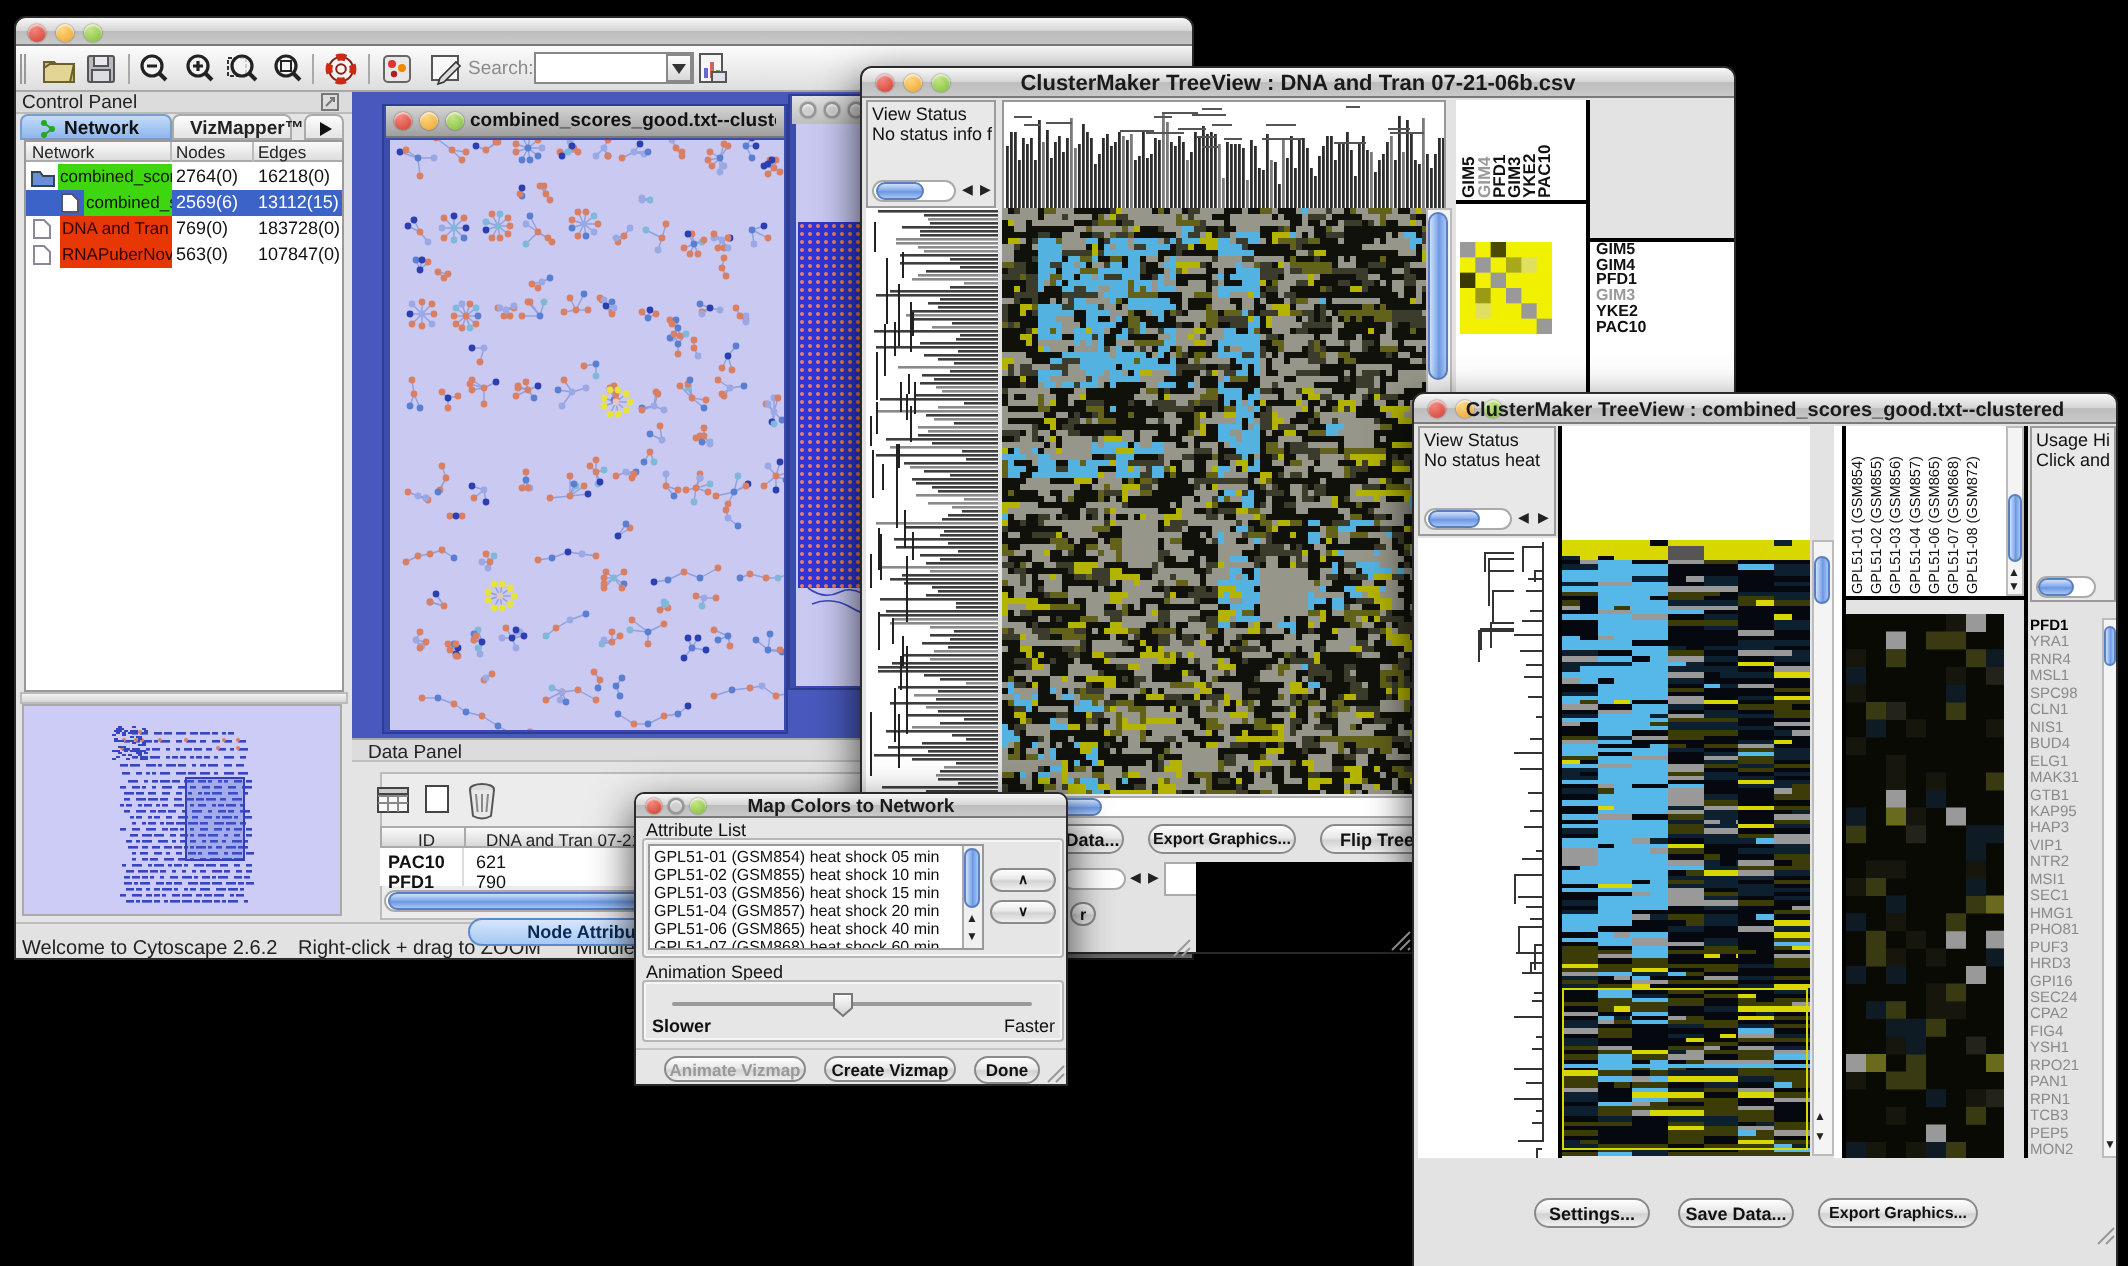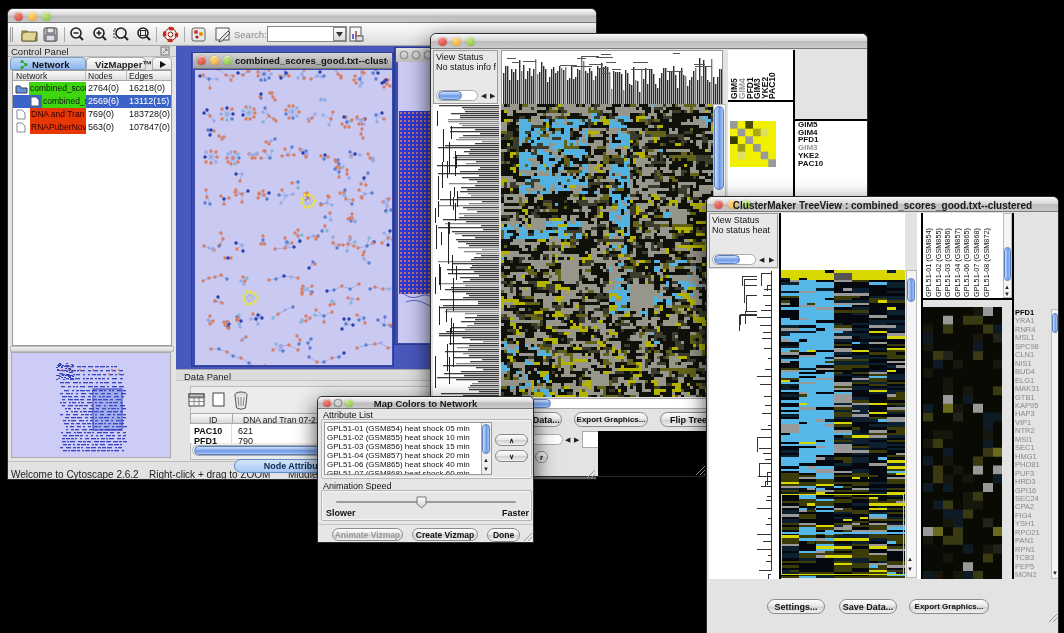--- a/index.html
+++ b/index.html
@@ -1641,20 +1641,21 @@
 
     <div class="abs" style="left:58px;top:90px;width:160px;height:14px;background:linear-gradient(#d6e6fb,#a7c8f5);border:1px solid #5a8ad0;border-radius:7px;text-align:center;font-size:9px;font-weight:bold;color:#0a2a55;line-height:13px;white-space:nowrap;overflow:hidden">Node Attribute Browser</div>
   </div>
 </div>
 
 <div class="win" style="left:430px;top:33px;width:438px;height:444px;background:#e3e3e3">
   <div class="tbar" style="height:15px"></div>
   <div class="tl tlr" style="left:7px;top:3px"></div>
   <div class="tl tly" style="left:21px;top:3px"></div>
   <div class="tl tlg" style="left:35px;top:3px"></div>
+  <div class="ttxt" style="top:2px;font-size:11px">ClusterMaker TreeView : DNA and Tran 07-21-06b.csv</div>
 
   <div class="pane" style="left:2px;top:16px;width:65px;height:54px">
     <div class="abs" style="left:2px;top:1px;font-size:9px;color:#111">View Status</div>
     <div class="abs" style="left:2px;top:11px;font-size:9px;color:#111">No status info f</div>
     <div class="sb" style="left:2px;top:39px;width:42px;height:11px"></div>
     <div class="sbt" style="left:4px;top:40px;width:24px;height:9px"></div>
     <div class="arr" style="left:47px;top:41px">◀</div>
     <div class="arr" style="left:56px;top:41px">▶</div>
   </div>
 
@@ -2335,20 +2336,26 @@
         <path d="M50 0.0h10v9h-10zM0 17.6h10v9h-10zM50 26.400000000000002h10v9h-10zM0 35.2h10v9h-10zM30 52.800000000000004h10v9h-10zM70 52.800000000000004h10v9h-10zM0 61.60000000000001h10v9h-10zM20 70.4h10v9h-10zM20 79.2h10v9h-10zM40 79.2h10v9h-10zM30 96.80000000000001h10v9h-10zM10 123.20000000000002h20v9h-20zM60 123.20000000000002h10v9h-10zM0 132.0h10v9h-10zM20 149.60000000000002h10v9h-10zM30 158.4h10v9h-10zM20 167.20000000000002h10v9h-10zM40 167.20000000000002h10v9h-10zM40 184.8h10v9h-10zM40 193.60000000000002h20v9h-20zM20 211.20000000000002h10v9h-10zM0 228.8h10v9h-10zM60 237.60000000000002h10v9h-10zM20 246.40000000000003h10v9h-10zM10 264.0h10v9h-10zM30 264.0h10v9h-10z" fill="#16160c"></path>
         <path d="M60 0.0h10v9h-10zM20 8.8h10v9h-10zM20 88.0h10v9h-10zM50 96.80000000000001h10v9h-10zM50 158.4h10v9h-10zM70 158.4h10v9h-10zM60 176.0h10v9h-10zM0 220.00000000000003h10v9h-10zM40 255.20000000000002h10v9h-10z" fill="#999"></path>
         <path d="M40 8.8h20v9h-20zM20 17.6h10v9h-10zM60 17.6h10v9h-10zM10 44.0h10v9h-10zM50 44.0h10v9h-10zM70 79.2h10v9h-10zM0 105.60000000000001h10v9h-10zM10 132.0h10v9h-10zM60 140.8h10v9h-10zM50 149.60000000000002h10v9h-10zM10 158.4h10v9h-10zM10 167.20000000000002h10v9h-10zM50 184.8h10v9h-10zM20 193.60000000000002h10v9h-10zM40 202.4h10v9h-10zM30 220.00000000000003h10v9h-10zM20 228.8h20v9h-20zM60 246.40000000000003h10v9h-10zM50 264.0h10v9h-10z" fill="#3a3a12"></path>
         <path d="M70 17.6h10v9h-10zM0 26.400000000000002h10v9h-10zM50 35.2h10v9h-10zM10 52.800000000000004h10v9h-10zM40 88.0h10v9h-10zM0 96.80000000000001h10v9h-10zM60 105.60000000000001h20v9h-20zM60 114.4h10v9h-10zM60 132.0h10v9h-10zM20 140.8h10v9h-10zM0 149.60000000000002h10v9h-10zM70 167.20000000000002h10v9h-10zM0 176.0h10v9h-10zM20 176.0h10v9h-10zM10 193.60000000000002h10v9h-10zM20 202.4h20v9h-20zM30 211.20000000000002h10v9h-10zM40 237.60000000000002h10v9h-10zM0 264.0h10v9h-10zM40 264.0h10v9h-10z" fill="#0e1a24"></path>
         <path d="M70 26.400000000000002h10v9h-10zM20 44.0h10v9h-10zM30 105.60000000000001h10v9h-10zM60 211.20000000000002h10v9h-10zM70 237.60000000000002h10v9h-10z" fill="#23231a"></path>
         <path d="M20 96.80000000000001h10v9h-10zM70 140.8h10v9h-10zM10 220.00000000000003h10v9h-10zM70 220.00000000000003h10v9h-10z" fill="#6a6a1e"></path>
       </svg>
     </div>
   <div class="abs" style="left:305px;top:16px;width:2px;height:366px;background:#000"></div>
 
+  <div class="pane" style="left:308px;top:16px;width:43px;height:88px">
+    <div class="abs" style="left:2px;top:1px;font-size:9px;color:#111">Usage Hi</div>
+    <div class="abs" style="left:2px;top:11px;font-size:9px;color:#111;white-space:nowrap">Click and</div>
+    <div class="sb" style="left:2px;top:74px;width:30px;height:11px"></div>
+    <div class="sbt" style="left:3px;top:75px;width:18px;height:9px"></div>
+  </div>
 
   <div class="abs" style="left:308px;top:112px;font-size:7.5px;color:#8a8a8a;line-height:8.45px"><span style="color:#000;font-weight:bold">PFD1</span><br>YRA1<br>RNR4<br>MSL1<br>SPC98<br>CLN1<br>NIS1<br>BUD4<br>ELG1<br>MAK31<br>GTB1<br>KAP95<br>HAP3<br>VIP1<br>NTR2<br>MSI1<br>SEC1<br>HMG1<br>PHO81<br>PUF3<br>HRD3<br>GPI16<br>SEC24<br>CPA2<br>FIG4<br>YSH1<br>RPO21<br>PAN1<br>RPN1<br>TCB3<br>PEP5<br>MON2</div>
 
   <div class="abs" style="left:344px;top:112px;width:8px;height:270px;background:#f4f4f4;border:1px solid #bbb"></div>
   <div class="sbtv" style="left:345px;top:116px;width:6px;height:20px"></div>
   <div class="arr" style="left:345px;top:372px;font-size:6px">▼</div>
 
   <div class="btn" style="left:60px;top:402px;width:58px;height:15px;font-size:9px;line-height:14px">Settings...</div>
   <div class="btn" style="left:132px;top:402px;width:58px;height:15px;font-size:9px;line-height:14px">Save Data...</div>
   <div class="btn" style="left:202px;top:402px;width:80px;height:15px;font-size:8px;line-height:14px">Export Graphics...</div>
@@ -2375,21 +2382,21 @@
   <svg class="abs" style="left:98px;top:99px" width="11" height="13">
       <path d="M1 1 h9 v7 l-4.5 4 -4.5 -4 z" fill="url(#g1)" stroke="#777"></path>
       <defs>
         <linearGradient id="g1" x1="0" y1="0" x2="0" y2="1">
           <stop offset="0" stop-color="#fdfdfd"></stop>
           <stop offset="1" stop-color="#cfcfcf"></stop>
         </linearGradient>
       </defs>
     </svg>
   <div class="abs" style="left:8px;top:111px;font-size:9px;font-weight:bold;color:#111">Slower</div>
-  <div class="abs" style="left:184px;top:111px;font-size:9px;font-weight:bold;color:#111">Faster</div>
+  <div class="abs" style="left:184px;top:111px;font-size:9px;font-weight:normal;color:#111">Faster</div>
   <div class="abs" style="left:0;top:127px;width:100%;height:1px;background:#c5c5c5"></div>
   <div class="btn" style="left:14px;top:131px;width:71px;height:13px;font-size:8.5px;line-height:12px;color:#999">Animate Vizmap</div>
   <div class="btn" style="left:94px;top:131px;width:66px;height:13px;font-size:8.5px;line-height:12px">Create Vizmap</div>
   <div class="btn" style="left:169px;top:131px;width:33px;height:14px;font-size:8.5px;line-height:12px">Done</div>
 </div>
 
 <svg class="abs" style="left:694px;top:464px" width="12" height="12">
     <path d="M11 2 L2 11 M11 6 L6 11 M11 10 L10 11" stroke="#888" fill="none"></path>
   </svg>
 <svg class="abs" style="left:585px;top:468px" width="11" height="11">

